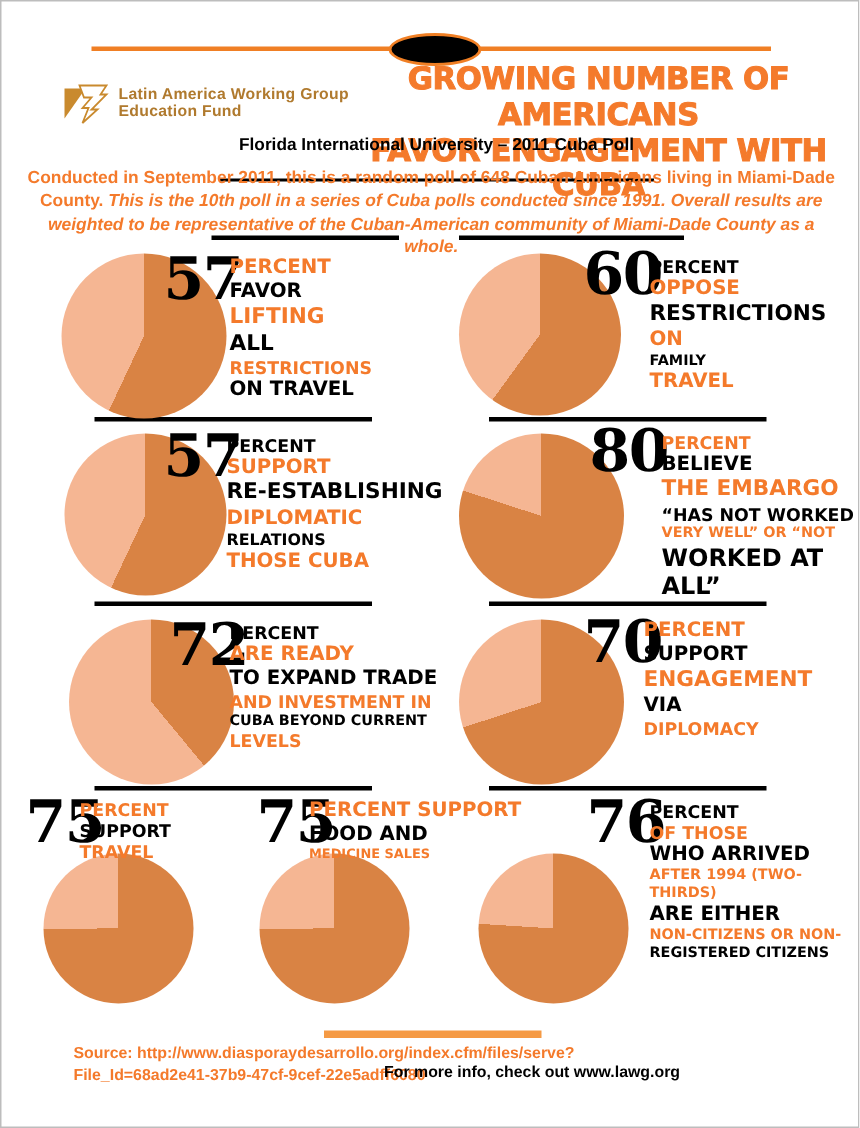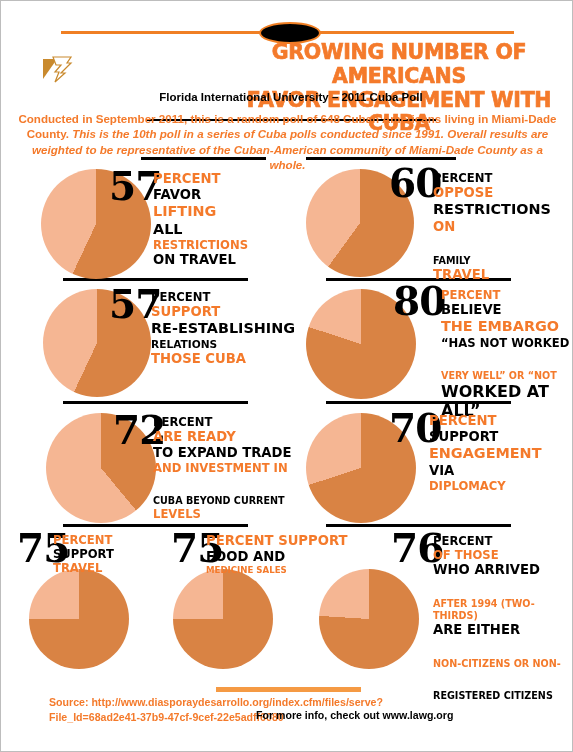--- a/index.html
+++ b/index.html
@@ -47,21 +47,21 @@
   .stat{position:absolute;}
   .stat .big{
     font-family:"DejaVu Serif", serif;
     font-weight:bold;font-size:39px;line-height:0.88;color:#000;
     display:inline-block;vertical-align:top;letter-spacing:-1px;
   }
   .lbl{font-weight:bold;font-family:"DejaVu Sans", sans-serif;}
   .or{color:#F47A2B;}
   .bk{color:#000;}
   .t8{font-size:8.6px;}
-  .t9{font-size:9.6px;margin-top:20px;}
+  .t9{font-size:9.6px;}
   .t10{font-size:10.6px;}
   .t11{font-size:11.6px;}
   .t13{font-size:13.2px;}
   .t14{font-size:14.4px;}
   .stat-lines{line-height:1.22;}
 
   
   .footer-bar{position:absolute;left:215px;top:686px;width:145px;height:5px;background:#F59A44;}
   .src{position:absolute;left:48px;top:694px;width:400px;color:#F47A2B;font-size:10.6px;
     font-weight:bold;line-height:1.38;}
@@ -75,20 +75,24 @@
   <div class="top-rule-wrap">
     <div class="top-rule"></div>
     <div class="top-ellipse"></div>
   </div>
 
   <div class="logo">
     <svg class="logo-mark" viewBox="0 0 32 32">
       <polygon points="2,6 16,6 2,26" fill="#C98A2E"></polygon>
       <polygon points="12,4 30,4 26,10 30,10 20,20 24,20 14,29 18,19 14,19 20,12 15,12" fill="#ffffff" stroke="#C98A2E" stroke-width="1.2"></polygon>
     </svg>
+    <div class="logo-text">
+      <div class="logo-l1">Latin America Working Group</div>
+      <div class="logo-l2">Education Fund</div>
+    </div>
   </div>
 
   <div class="title">
     <div class="title-line">GROWING NUMBER OF AMERICANS</div>
     <div class="title-line">FAVOR ENGAGEMENT WITH CUBA</div>
   </div>
 
   <div class="subtitle">Florida International University – 2011 Cuba Poll</div>
 
   <div class="blurb">
@@ -120,20 +124,21 @@
         <div class="lbl bk t9">FAMILY</div>
         <div class="lbl or t13">TRAVEL</div>
       </div>
       <div class="hr-left" style="left: 62px; top: 400px; width: 185px;"></div>
       <div class="pie cell" style="left: 42px; top: 288px; width: 108px; height: 108px; background: conic-gradient(rgb(217, 131, 68) 0deg, rgb(217, 131, 68) 205.2deg, rgb(245, 182, 147) 205.2deg, rgb(245, 182, 147) 360deg);"></div>
       <div class="stat" style="left: 108px; top: 286px;"><span class="big">57</span></div>
       <div class="stat stat-lines" style="left: 150px; top: 289px; width: 148px;">
         <div class="lbl bk t11">PERCENT</div>
         <div class="lbl or t13">SUPPORT</div>
         <div class="lbl bk t14">RE-ESTABLISHING</div>
+        <div class="lbl or t13">DIPLOMATIC</div>
         <div class="lbl bk t10">RELATIONS</div>
         <div class="lbl or t13">THOSE CUBA</div>
       </div>
       <div class="hr-left" style="left: 325px; top: 400px; width: 185px;"></div>
       <div class="pie cell" style="left: 305px; top: 288px; width: 110px; height: 110px; background: conic-gradient(rgb(217, 131, 68) 0deg, rgb(217, 131, 68) 288deg, rgb(245, 182, 147) 288deg, rgb(245, 182, 147) 360deg);"></div>
       <div class="stat" style="left: 392px; top: 283px;"><span class="big">80</span></div>
       <div class="stat stat-lines" style="left: 440px; top: 287px; width: 132px;">
         <div class="lbl or t11">PERCENT</div>
         <div class="lbl bk t13">BELIEVE</div>
         <div class="lbl or t14">THE EMBARGO</div>

